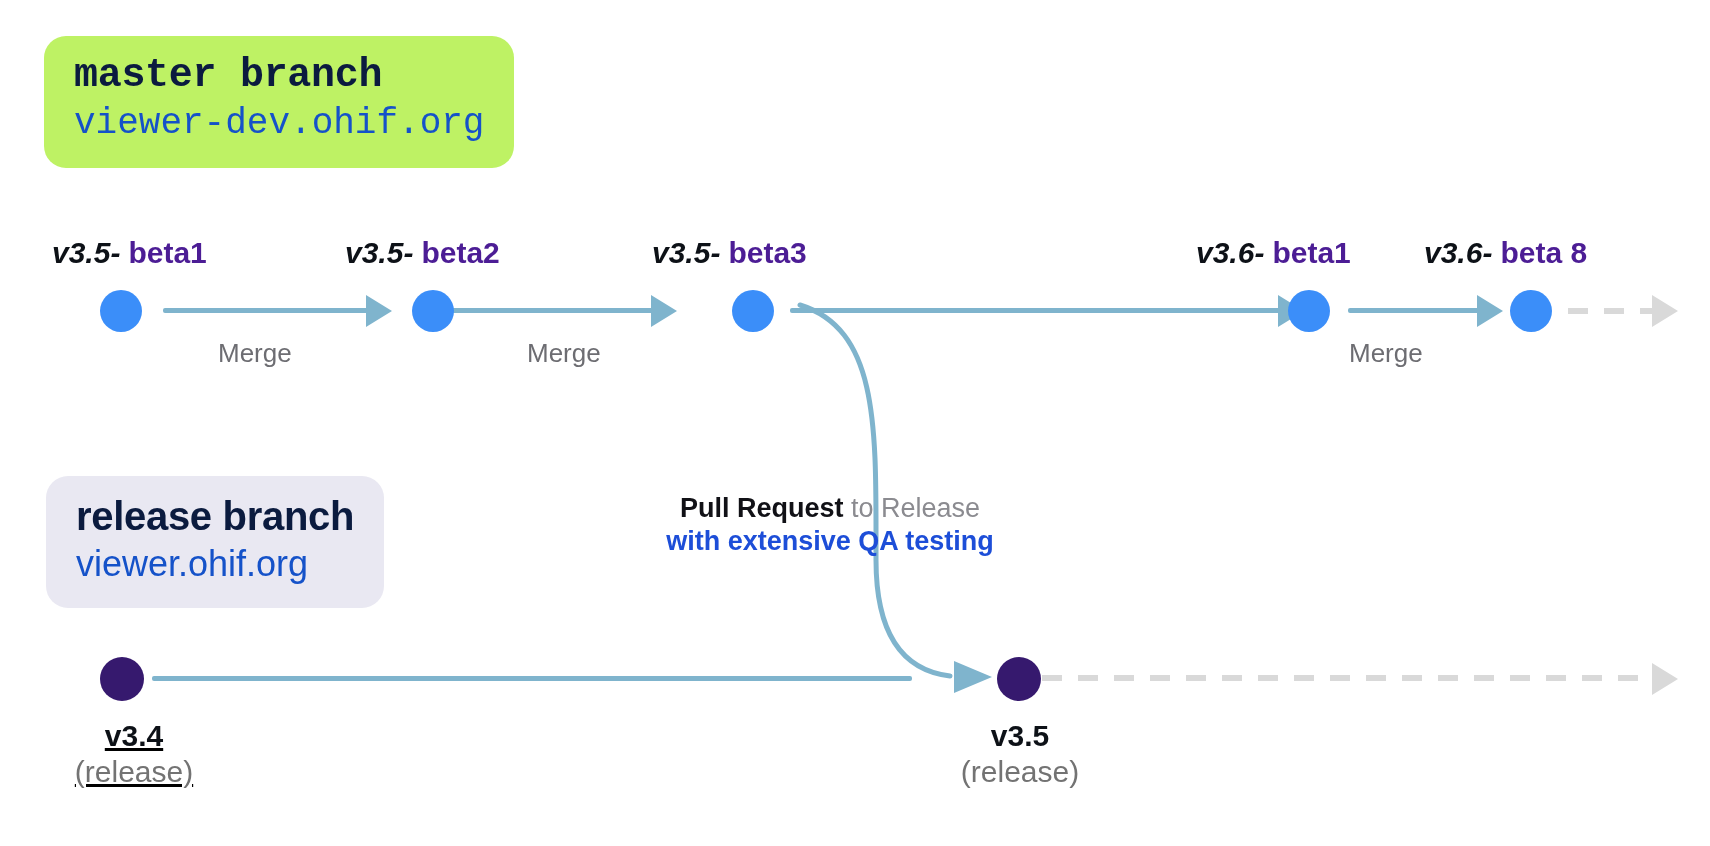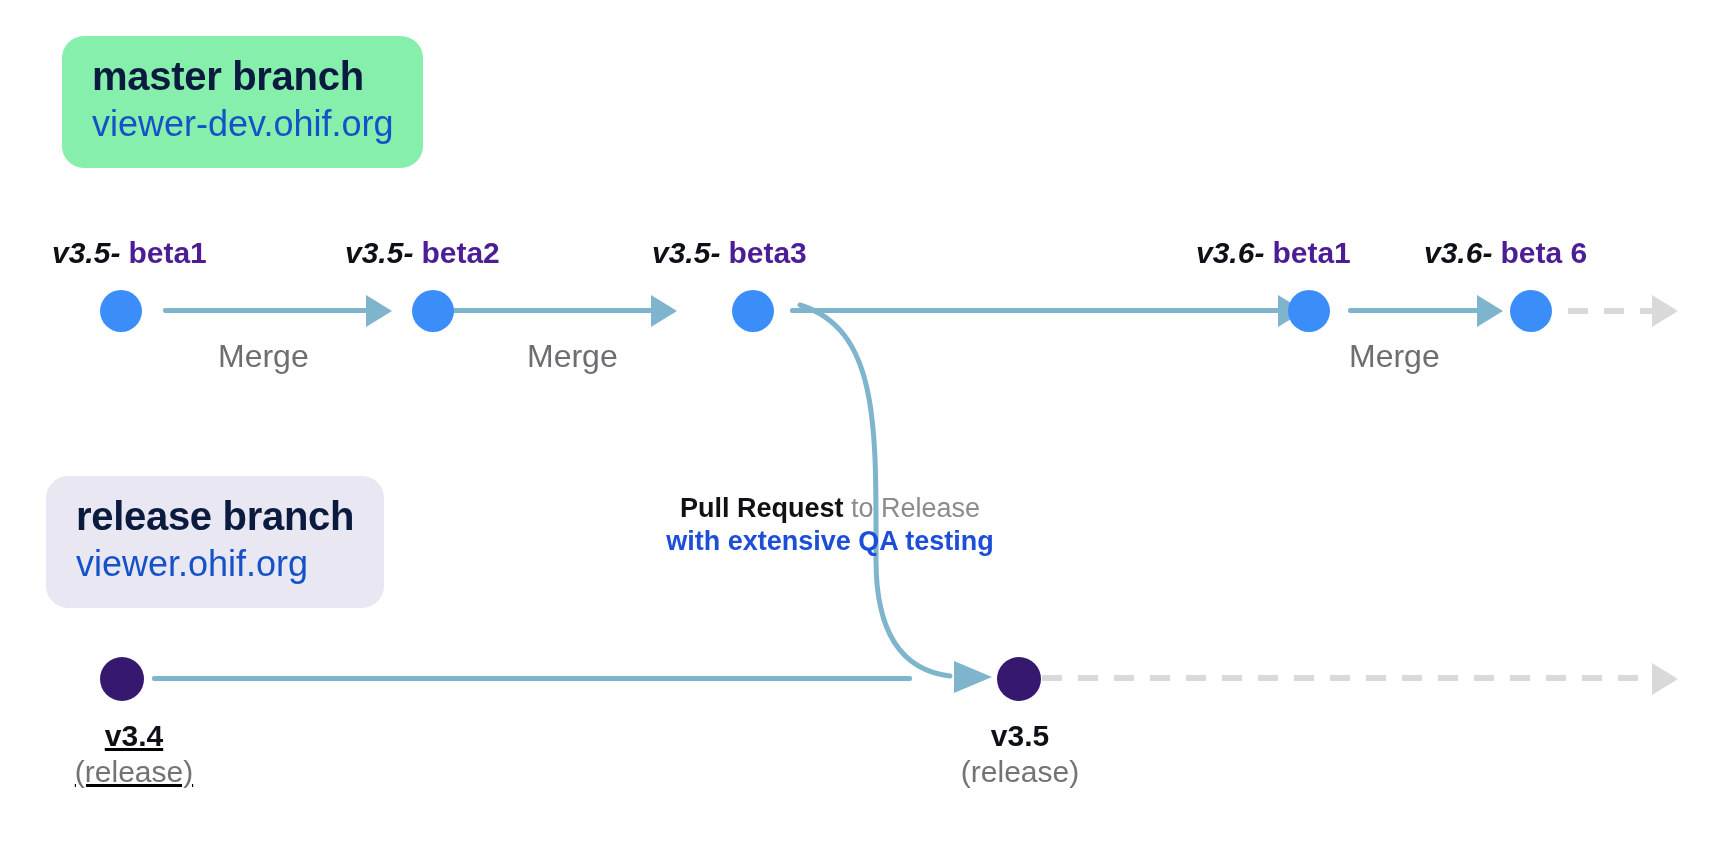--- a/index.html
+++ b/index.html
@@ -37,23 +37,24 @@
   }
   .branch-card .card-url {
     font-size: 36px;
     font-weight: normal;
     color: #1552c9;
     line-height: 1.25;
     margin-top: 2px;
     white-space: nowrap;
   }
   #master-card {
-    left: 62px;
+    left: 44px;
     top: 36px;
-    background: #86efac;
+    background: #bef264;
+    font-family: Liberation Mono, monospace;
   }
   #release-card {
     left: 46px;
     top: 476px;
     background: #e9e8f2;
   }
 
   
   .tag-label {
     position: absolute;
@@ -102,21 +103,21 @@
     height: 6px;
     background-image: repeating-linear-gradient(
       to right,
       #d9d9d9 0px, #d9d9d9 20px,
       rgba(0,0,0,0) 20px, rgba(0,0,0,0) 36px);
   }
 
   
   .merge-label {
     position: absolute;
-    font-size: 32px;
+    font-size: 26px;
     color: #6d6d72;
     font-weight: normal;
     white-space: nowrap;
     line-height: 1;
   }
 
   
   #pr-note {
     position: absolute;
     left: 620px;
@@ -181,21 +182,21 @@
   <div class="tag-label" style="left:345px; top:238px;">
     <span class="tag-base">v3.5-</span><span class="tag-suffix">beta2</span>
   </div>
   <div class="tag-label" style="left:652px; top:238px;">
     <span class="tag-base">v3.5-</span><span class="tag-suffix">beta3</span>
   </div>
   <div class="tag-label" style="left:1196px; top:238px;">
     <span class="tag-base">v3.6-</span><span class="tag-suffix">beta1</span>
   </div>
   <div class="tag-label" style="left:1424px; top:238px;">
-    <span class="tag-base">v3.6-</span><span class="tag-suffix">beta 6</span>
+    <span class="tag-base">v3.6-</span><span class="tag-suffix">beta 8</span>
   </div>
 
   <div class="seg" style="left:163px; top:308px; width:215px;"></div>
   <div class="arrowhead" style="left:366px; top:295px;"></div>
 
   <div class="seg" style="left:447px; top:308px; width:218px;"></div>
   <div class="arrowhead" style="left:651px; top:295px;"></div>
 
   <div class="seg" style="left:790px; top:308px; width:500px;"></div>
   <div class="arrowhead" style="left:1278px; top:295px;"></div>

